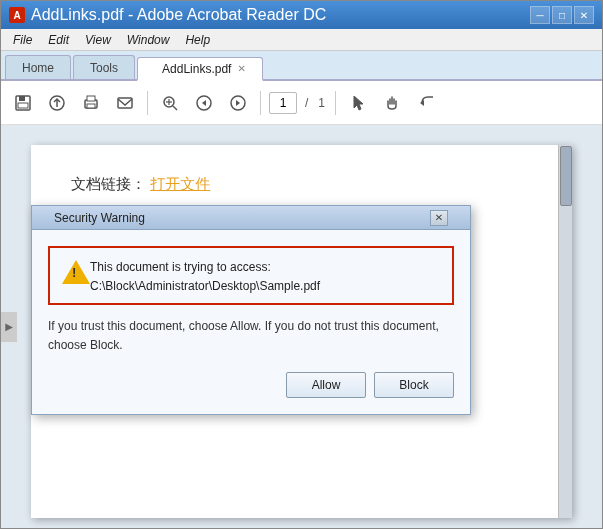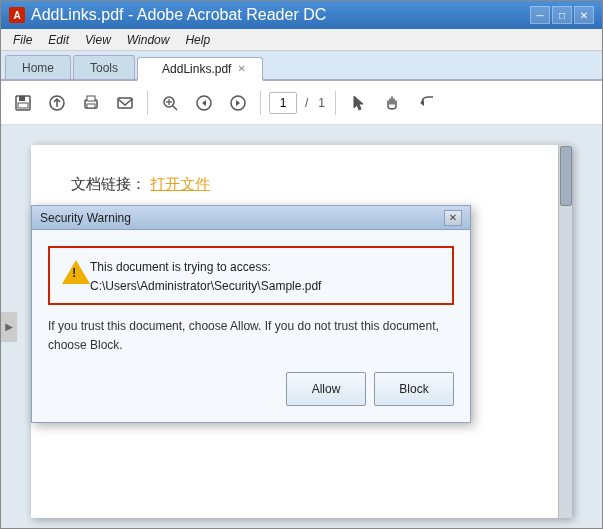--- a/index.html
+++ b/index.html
@@ -249,21 +249,21 @@
       width: 440px;
       background: #f5f8fc;
       border: 1px solid #8aa4c0;
       box-shadow: 3px 3px 10px rgba(0,0,0,0.3);
     }
     .dialog-titlebar {
       background: linear-gradient(to bottom, #c8d8ee, #a8c0dc);
       height: 24px;
       display: flex;
       align-items: center;
-      padding: 0 8px;
+      padding: 0 22px;
       border-bottom: 1px solid #8aa4c0;
     }
     .dialog-title {
       font-size: 12px;
       color: #222;
       flex: 1;
     }
     .dialog-close-btn {
       width: 18px;
       height: 16px;
@@ -325,21 +325,21 @@
       line-height: 1.6;
       margin-bottom: 16px;
     }
     .dialog-buttons {
       display: flex;
       justify-content: flex-end;
       gap: 8px;
     }
     .dialog-btn {
       width: 80px;
-      height: 34px;
+      height: 26px;
       border: 1px solid #8899aa;
       background: linear-gradient(to bottom, #f5f8fc, #dce8f4);
       font-size: 12px;
       color: #222;
       cursor: pointer;
       border-radius: 2px;
     }
   </style>
 </head>
 <body>
@@ -474,21 +474,21 @@
           <span class="dialog-title">Security Warning</span>
           <div class="dialog-close-btn">✕</div>
         </div>
         <div class="dialog-body">
           <div class="dialog-warning-box">
             <div class="warning-icon">
               <div class="warning-triangle"></div>
             </div>
             <div>
               <div class="warning-text">This document is trying to access:</div>
-              <div class="warning-path">C:\Users\Administrator\Security\Sample.pdf</div>
+              <div class="warning-path">C:\Block\Administrator\Desktop\Sample.pdf</div>
             </div>
           </div>
           <div class="dialog-info-text">If you trust this document, choose Allow. If you do not trust this document, choose Block.</div>
           <div class="dialog-buttons">
             <button class="dialog-btn">Allow</button>
             <button class="dialog-btn">Block</button>
           </div>
         </div>
       </div>
     </div>

